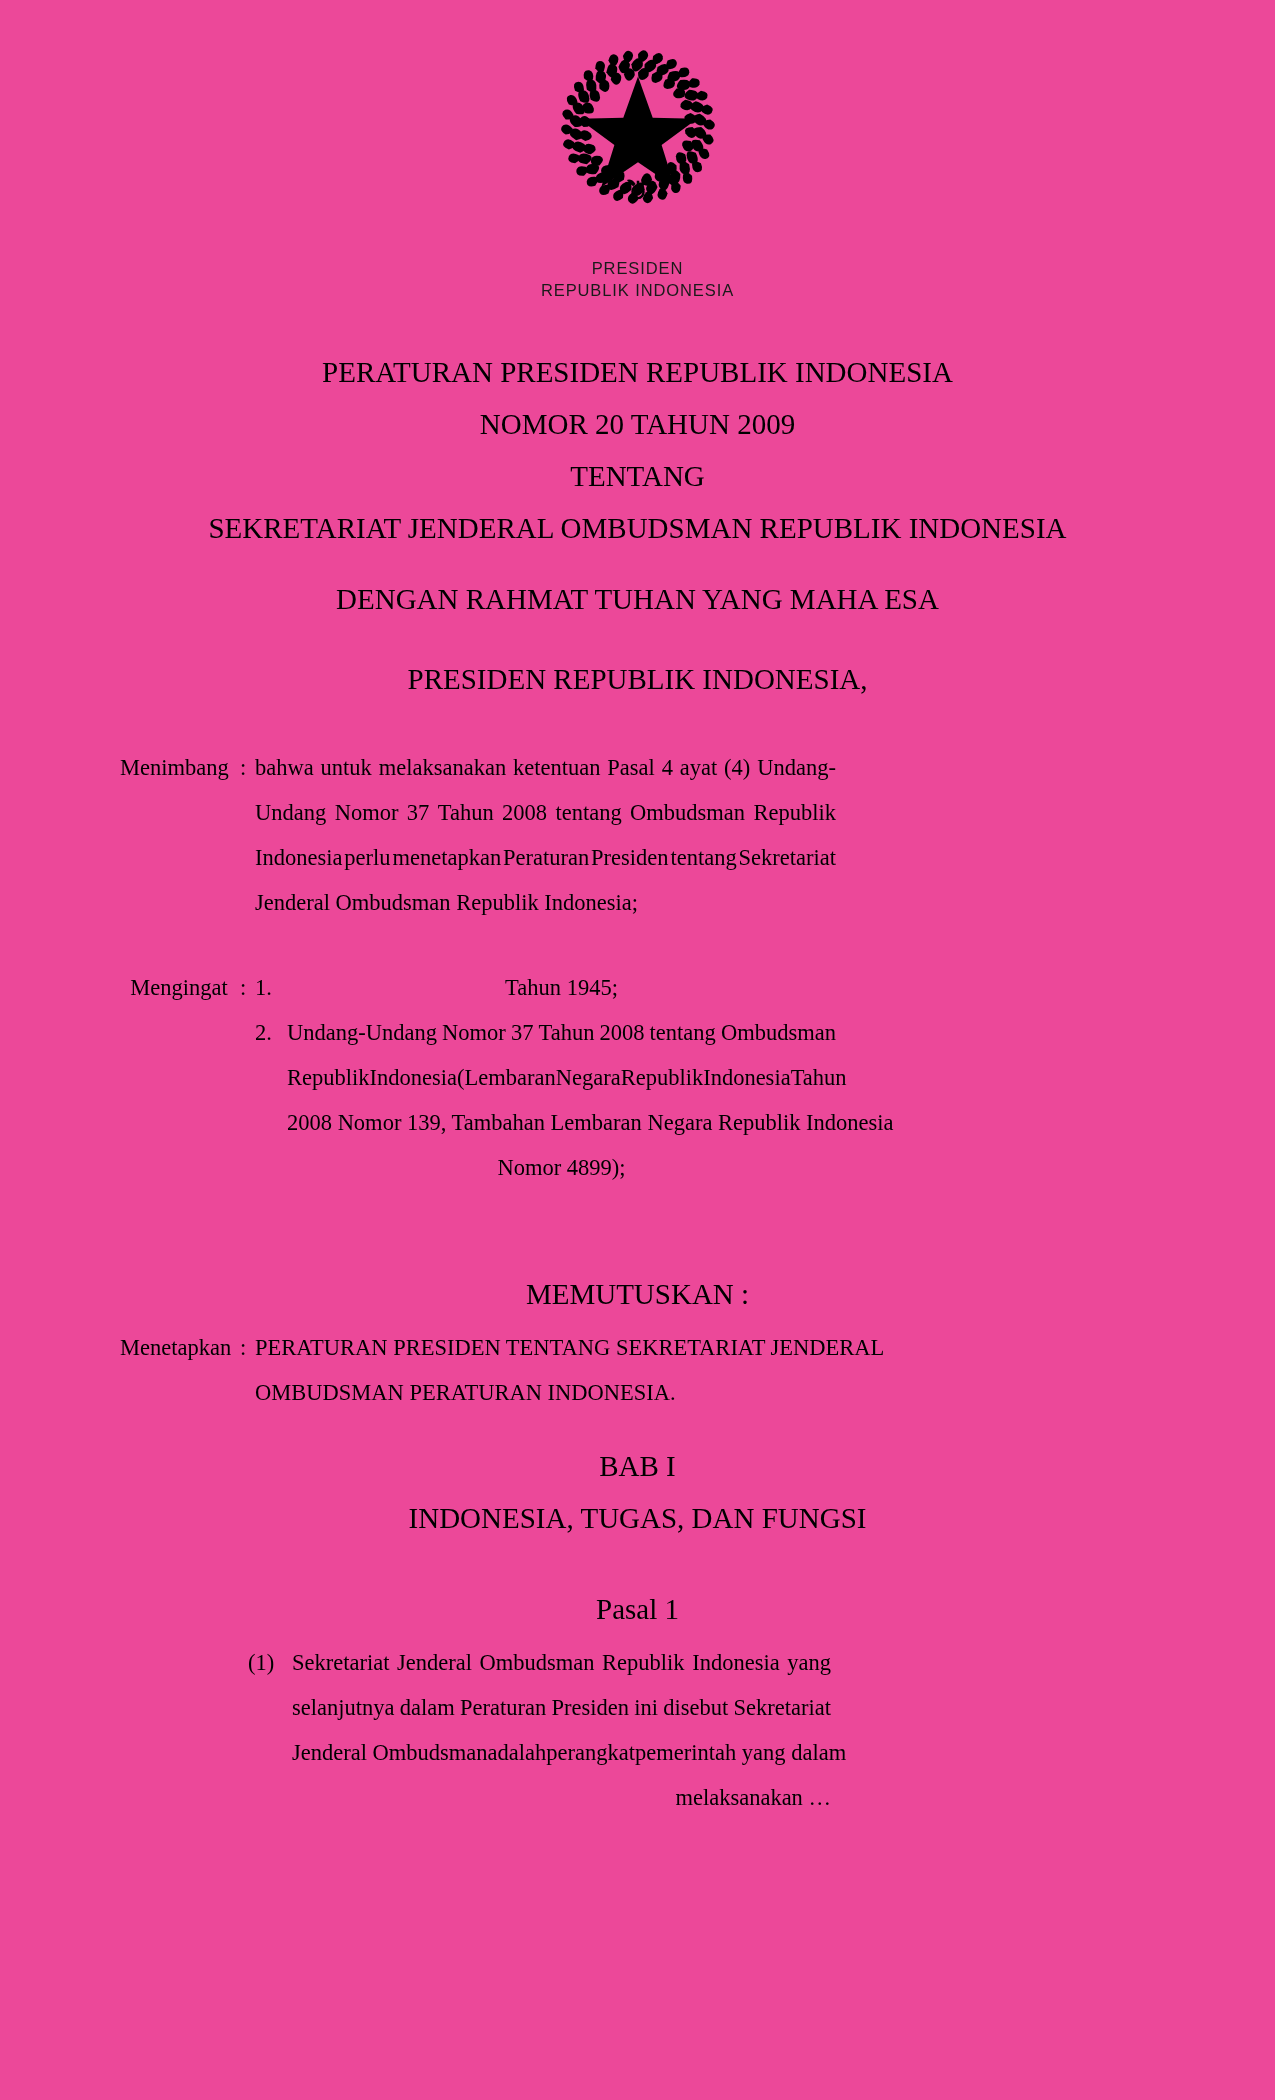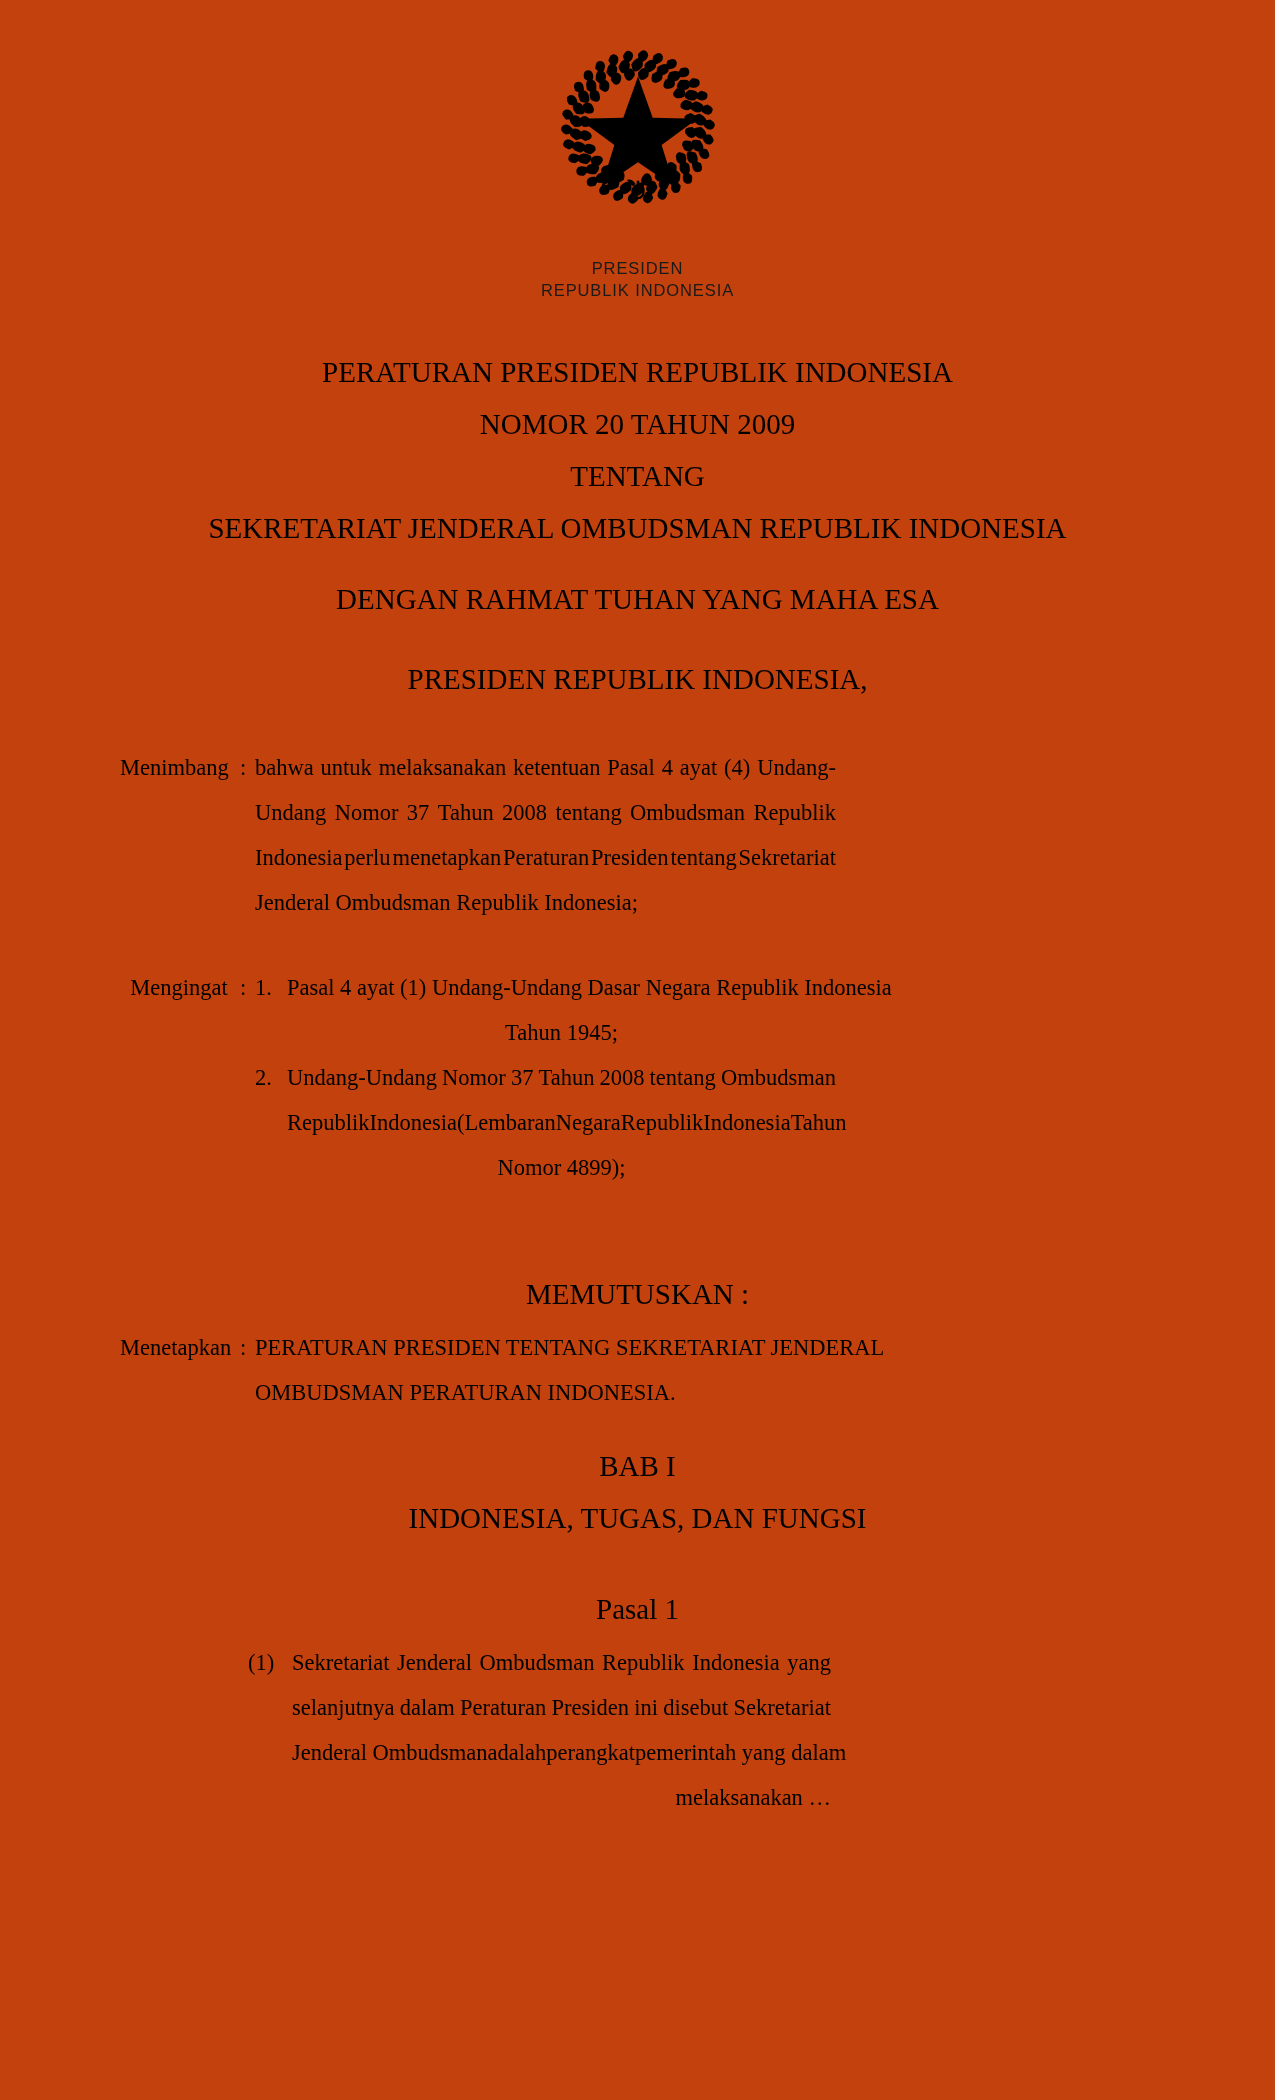--- a/index.html
+++ b/index.html
@@ -4,21 +4,21 @@
 <style>
   html, body {
     margin: 0;
     padding: 0;
     background: #ffffff;
   }
   .page {
     position: relative;
     width: 1275px;
     height: 2100px;
-    background: #c2410c;
+    background: #ec4899;
     margin: 0 auto;
     overflow: hidden;
     font-family: "Liberation Serif", "DejaVu Serif", serif;
     color: #000000;
   }
 
   
   .emblem-wrap {
     position: absolute;
     left: 0;
@@ -323,21 +323,20 @@
   </div>
 
   <div class="clause" style="top:965px;text-align:center;">
     <span class="clause-label">Mengingat</span>
     <span class="clause-colon">:</span>
     <div class="clause-body">
 
       <div class="numrow">
         <span class="num">1.</span>
         <div class="numbody">
-          <div class="jline549 last">Pasal 4 ayat (1) Undang-Undang Dasar Negara Republik Indonesia</div>
           <div class="jline549 last">Tahun 1945;</div>
         </div>
       </div>
 
       <div class="numrow">
         <span class="num">2.</span>
         <div class="numbody">
           <div class="jline549">
             <span>Undang-Undang</span>
             <span>Nomor</span>
@@ -349,20 +348,21 @@
           </div>
           <div class="jline549">
             <span>Republik</span>
             <span>Indonesia</span>
             <span>(Lembaran</span>
             <span>Negara</span>
             <span>Republik</span>
             <span>Indonesia</span>
             <span>Tahun</span>
           </div>
+          <div class="jline549 last">2008 Nomor 139, Tambahan Lembaran Negara Republik Indonesia</div>
           <div class="jline549 last">Nomor 4899);</div>
         </div>
       </div>
 
     </div>
   </div>
 
   <div class="memutuskan">
     <div class="center-line">MEMUTUSKAN :</div>
   </div>

